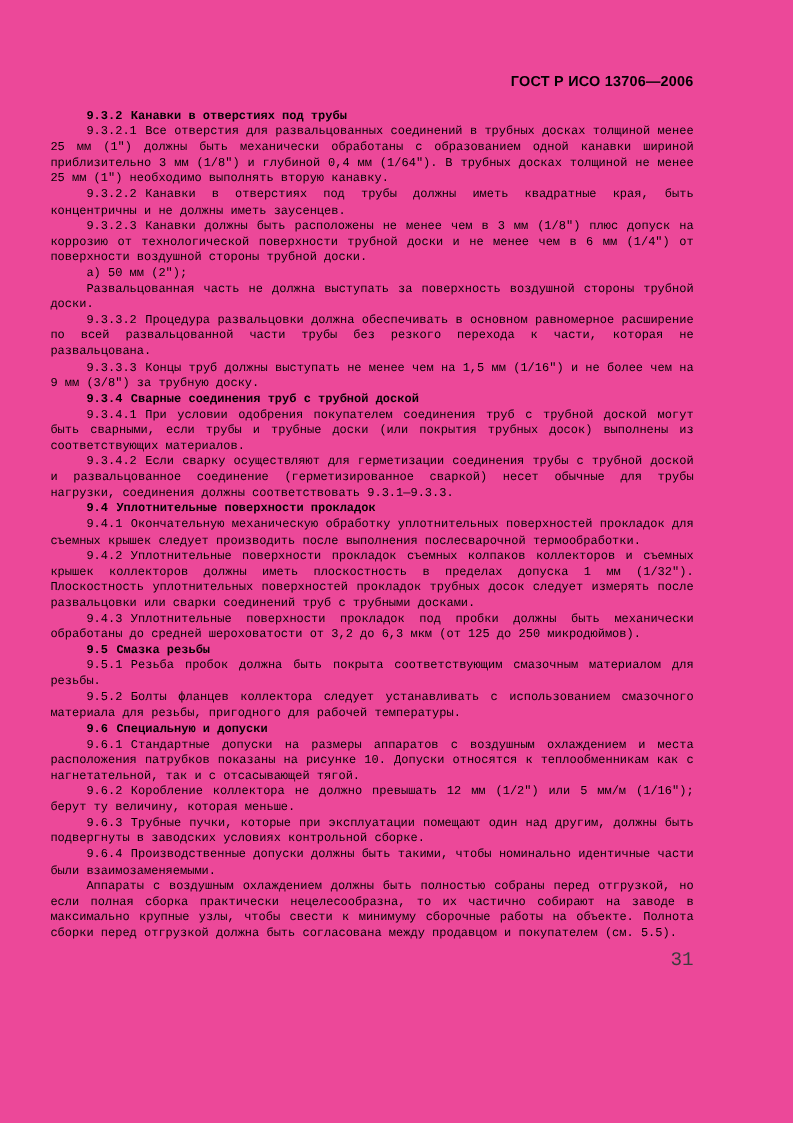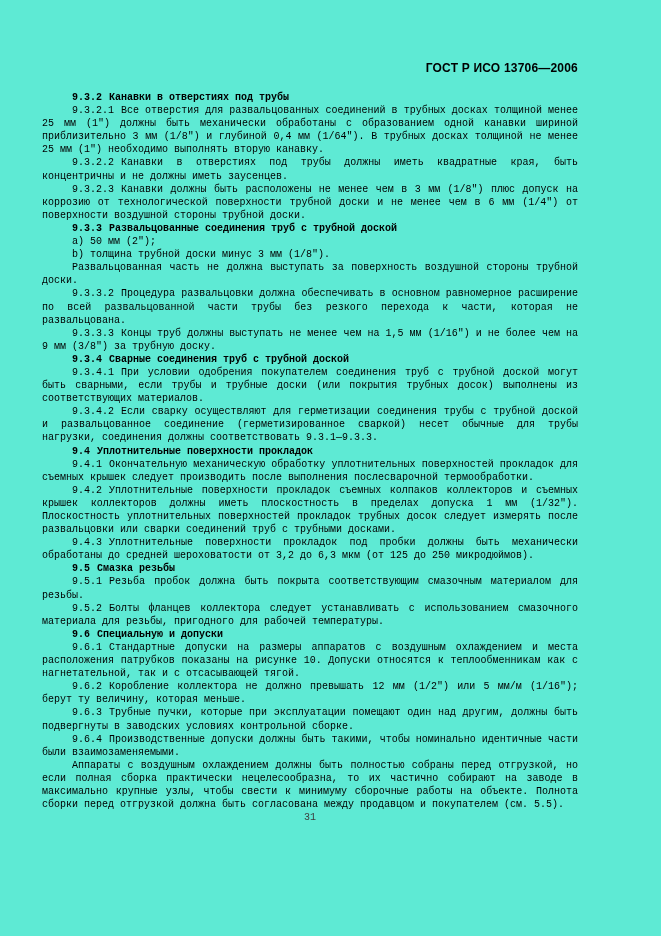--- a/index.html
+++ b/index.html
@@ -1,20 +1,20 @@
 <!DOCTYPE html>
 <html><head>
 <meta charset="utf-8">
 <style>
   html, body { margin: 0; padding: 0; background: #ffffff; }
   .page {
     position: relative;
     width: 661px;
     height: 936px;
-    background: #5eead4;
+    background: #ec4899;
     font-family: "Liberation Sans", sans-serif;
     color: #000;
     overflow: hidden;
   }
   .doc-header {
     position: absolute;
     top: 61px;
     left: 42px;
     width: 536px;
     text-align: right;
@@ -38,48 +38,47 @@
     text-indent: 30px;
   }
   .blk.h {
     font-weight: bold;
     text-align: left;
   }
   .blk .num { margin-right: 7px; }
   .blk.bullet { text-indent: 26px; text-align: left; }
   .blk.bullet .marker { margin-right: 5px; }
   .page-number {
-    text-align: center;
-    font-size: 10px;
+    margin-top: 9px;
+    text-align: right;
+    font-size: 16px;
     color: #3c3c3c;
   }
 </style>
 </head>
 <body>
 
 <div class="page">
 
   <div class="doc-header">ГОСТ Р ИСО 13706—2006</div>
 
   <div class="content">
 
     <p class="blk h"><span class="num">9.3.2</span><span>Канавки в отверстиях под трубы</span></p>
 
     <p class="blk"><span class="num">9.3.2.1</span><span>Все отверстия для развальцованных соединений в трубных досках толщиной менее 25 мм (1") должны быть механически обработаны с образованием одной канавки шириной приблизительно 3 мм (1/8") и глубиной 0,4 мм (1/64"). В трубных досках толщиной не менее 25 мм (1") необходимо выполнять вторую канавку.</span></p>
 
     <p class="blk"><span class="num">9.3.2.2</span><span>Канавки в отверстиях под трубы должны иметь квадратные края, быть концентричны и не должны иметь заусенцев.</span></p>
 
     <p class="blk"><span class="num">9.3.2.3</span><span>Канавки должны быть расположены не менее чем в 3 мм (1/8") плюс допуск на коррозию от технологической поверхности трубной доски и не менее чем в 6 мм (1/4") от поверхности воздушной стороны трубной доски.</span></p>
 
-    <p class="blk h"><span class="num">9.3.3</span><span>Развальцованные соединения труб с трубной доской</span></p>
 
 
     <p class="blk"><span>a) 50 мм (2");</span></p>
 
-    <p class="blk"><span>b) толщина трубной доски минус 3 мм (1/8").</span></p>
 
     <p class="blk"><span>Развальцованная часть не должна выступать за поверхность воздушной стороны трубной доски.</span></p>
 
     <p class="blk"><span class="num">9.3.3.2</span><span>Процедура развальцовки должна обеспечивать в основном равномерное расширение по всей развальцованной части трубы без резкого перехода к части, которая не развальцована.</span></p>
 
     <p class="blk"><span class="num">9.3.3.3</span><span>Концы труб должны выступать не менее чем на 1,5 мм (1/16") и не более чем на 9 мм (3/8") за трубную доску.</span></p>
 
     <p class="blk h"><span class="num">9.3.4</span><span>Сварные соединения труб с трубной доской</span></p>
 
     <p class="blk"><span class="num">9.3.4.1</span><span>При условии одобрения покупателем соединения труб с трубной доской могут быть сварными, если трубы и трубные доски (или покрытия трубных досок) выполнены из соответствующих материалов.</span></p>

